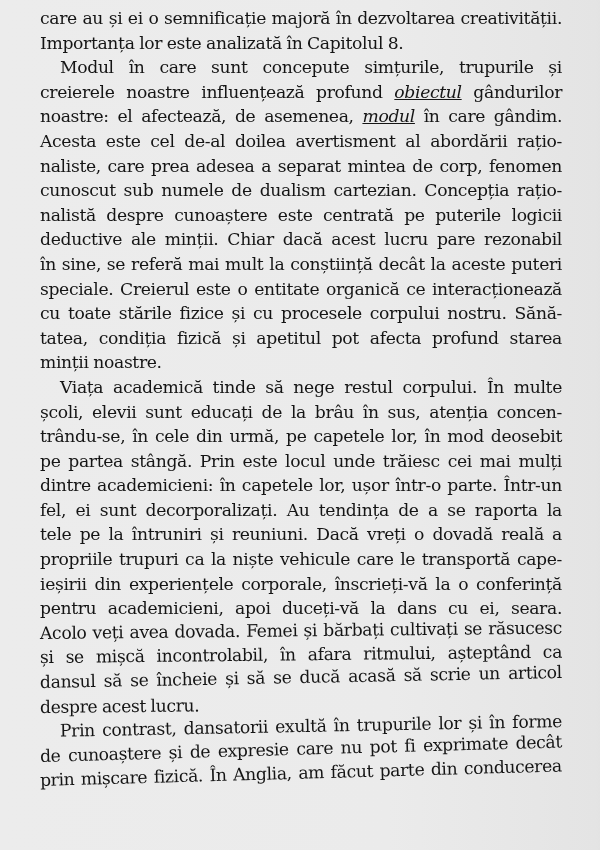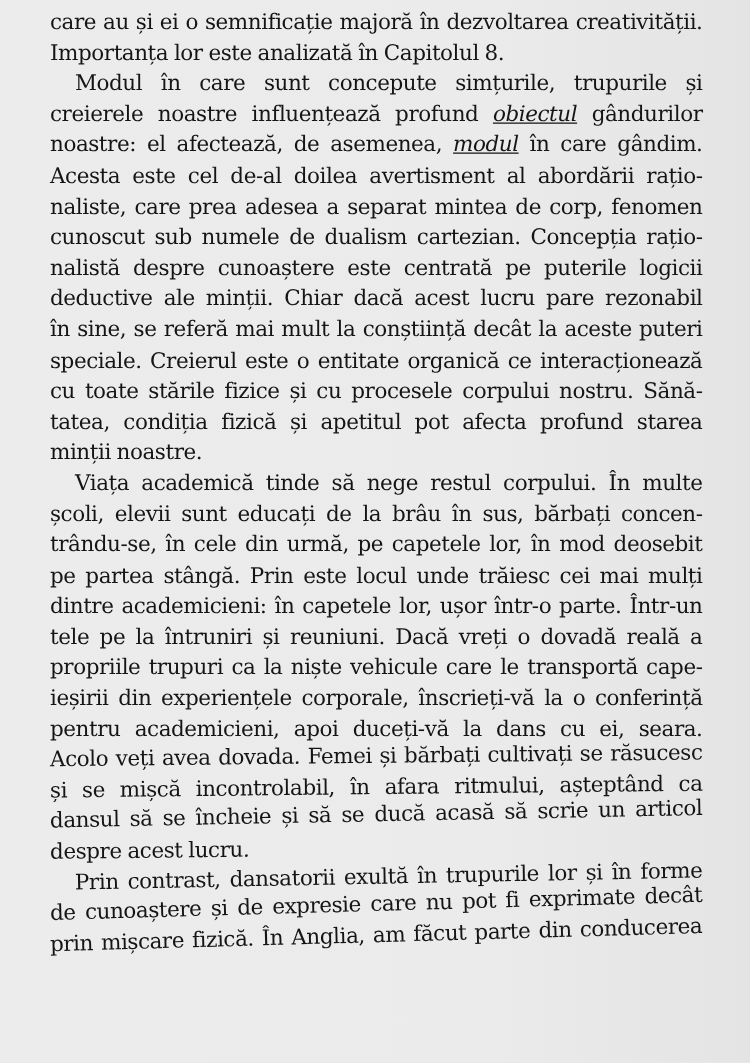--- a/index.html
+++ b/index.html
@@ -90,24 +90,25 @@
       <span class="line">deductive ale minții. Chiar dacă acest lucru pare rezonabil</span>
       <span class="line">în sine, se referă mai mult la conștiință decât la aceste puteri</span>
       <span class="line">speciale. Creierul este o entitate organică ce interacționează</span>
       <span class="line">cu toate stările fizice și cu procesele corpului nostru. Sănă-</span>
       <span class="line">tatea, condiția fizică și apetitul pot afecta profund starea</span>
       <span class="line last">minții noastre.</span>
     </div>
 
     <div>
       <span class="line indent">Viața academică tinde să nege restul corpului. În multe</span>
-      <span class="line">școli, elevii sunt educați de la brâu în sus, bărbați concen-</span>
+      <span class="line">școli, elevii sunt educați de la brâu în sus, atenția concen-</span>
       <span class="line">trându-se, în cele din urmă, pe capetele lor, în mod deosebit</span>
       <span class="line">pe partea stângă. Prin este locul unde trăiesc cei mai mulți</span>
       <span class="line">dintre academicieni: în capetele lor, ușor într-o parte. Într-un</span>
+      <span class="line">fel, ei sunt decorporalizați. Au tendința de a se raporta la</span>
       <span class="line">tele pe la întruniri și reuniuni. Dacă vreți o dovadă reală a</span>
       <span class="line">propriile trupuri ca la niște vehicule care le transportă cape-</span>
       <span class="line">ieșirii din experiențele corporale, înscrieți-vă la o conferință</span>
       <span class="line">pentru academicieni, apoi duceți-vă la dans cu ei, seara.</span>
       <span class="line warp-1">Acolo veți avea dovada. Femei și bărbați cultivați se răsucesc</span>
       <span class="line warp-1">și se mișcă incontrolabil, în afara ritmului, așteptând ca</span>
       <span class="line warp-2">dansul să se încheie și să se ducă acasă să scrie un articol</span>
       <span class="line last warp-1">despre acest lucru.</span>
     </div>
 

